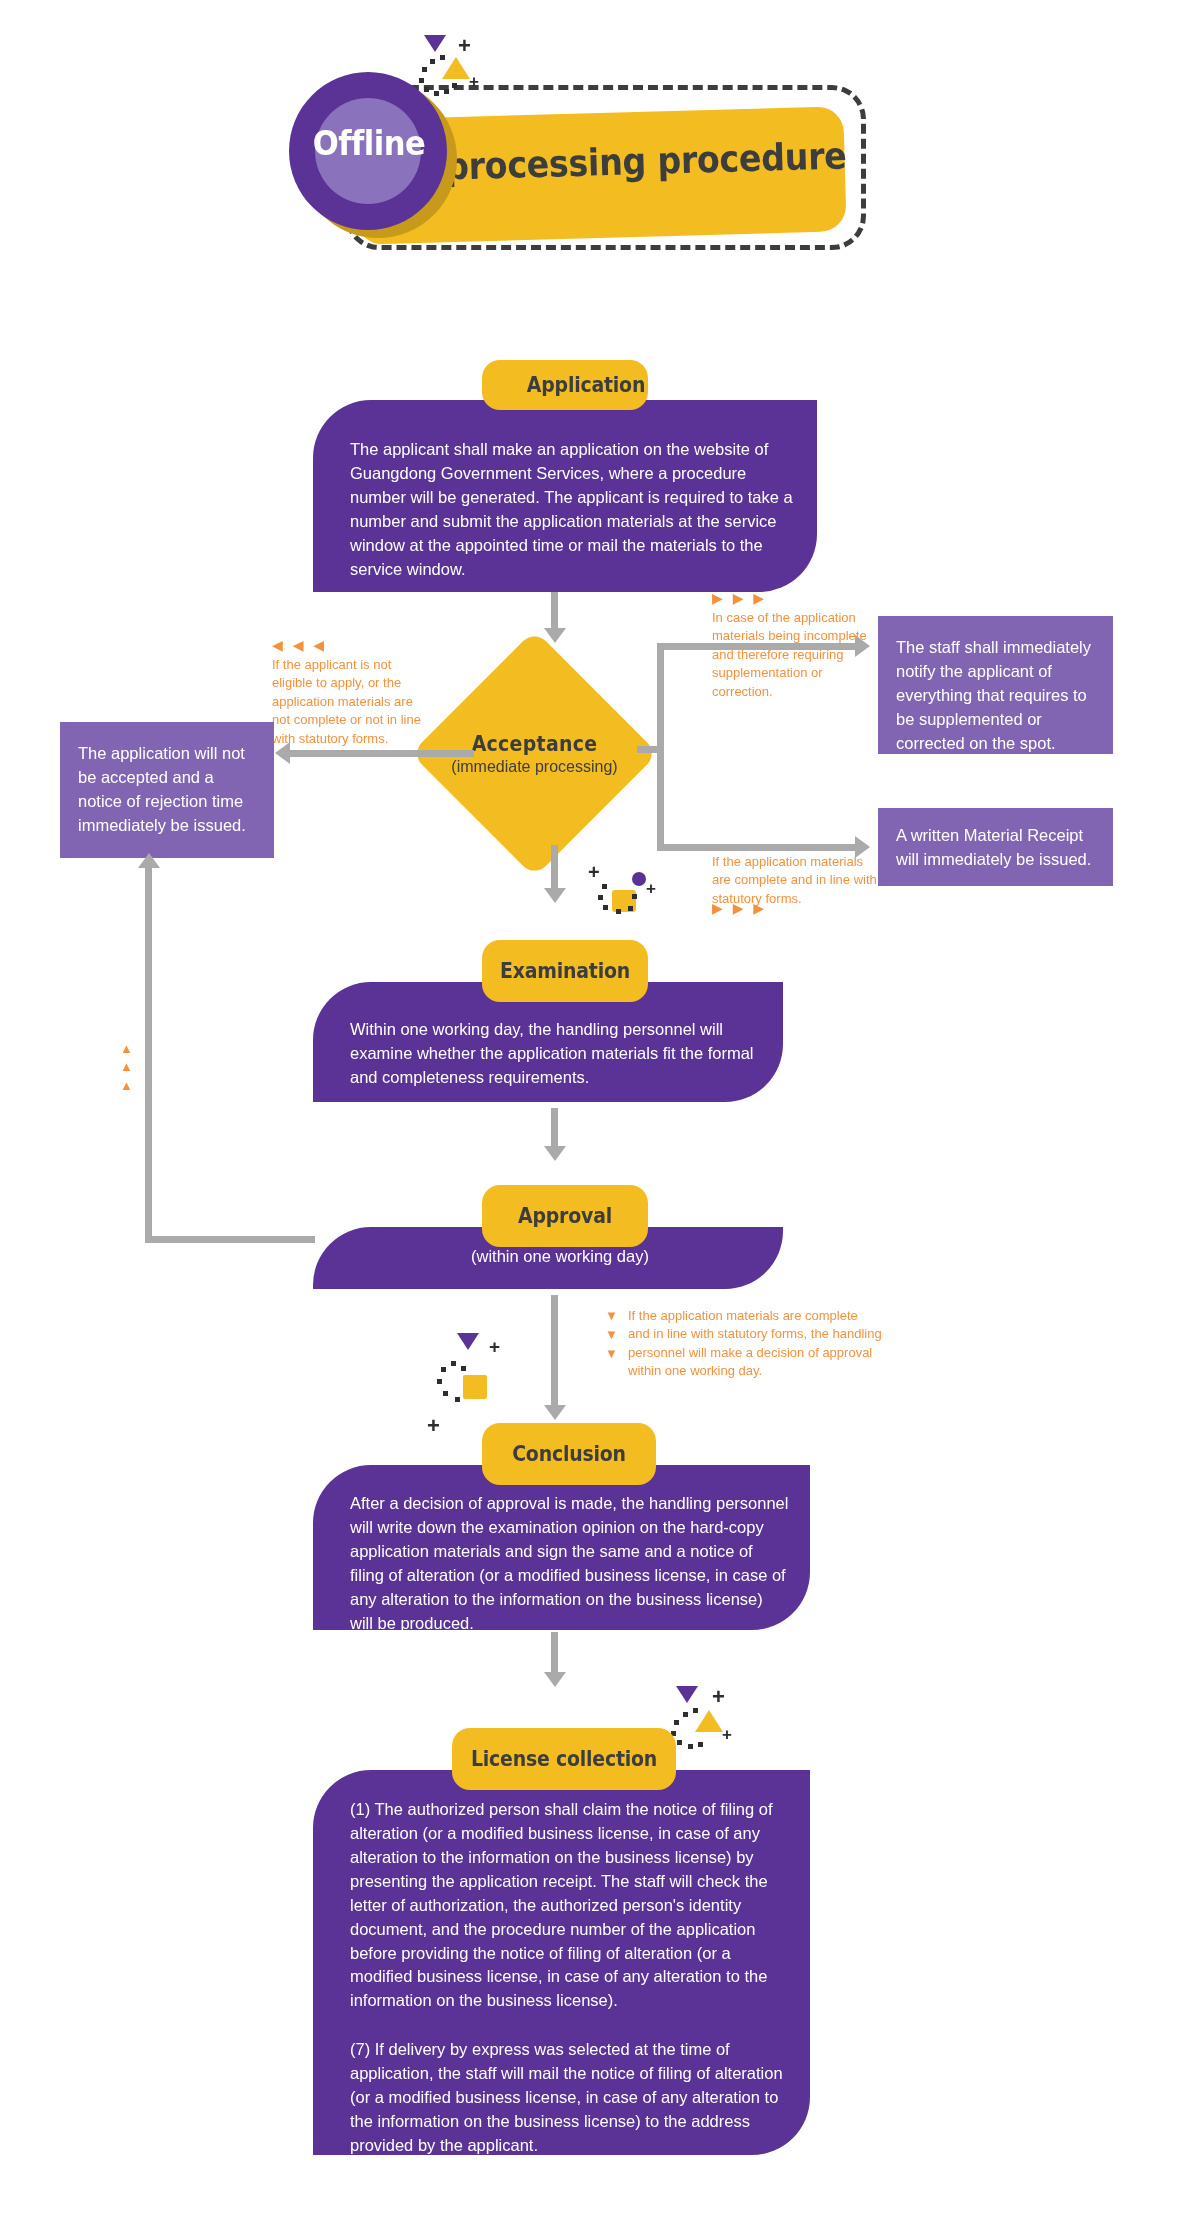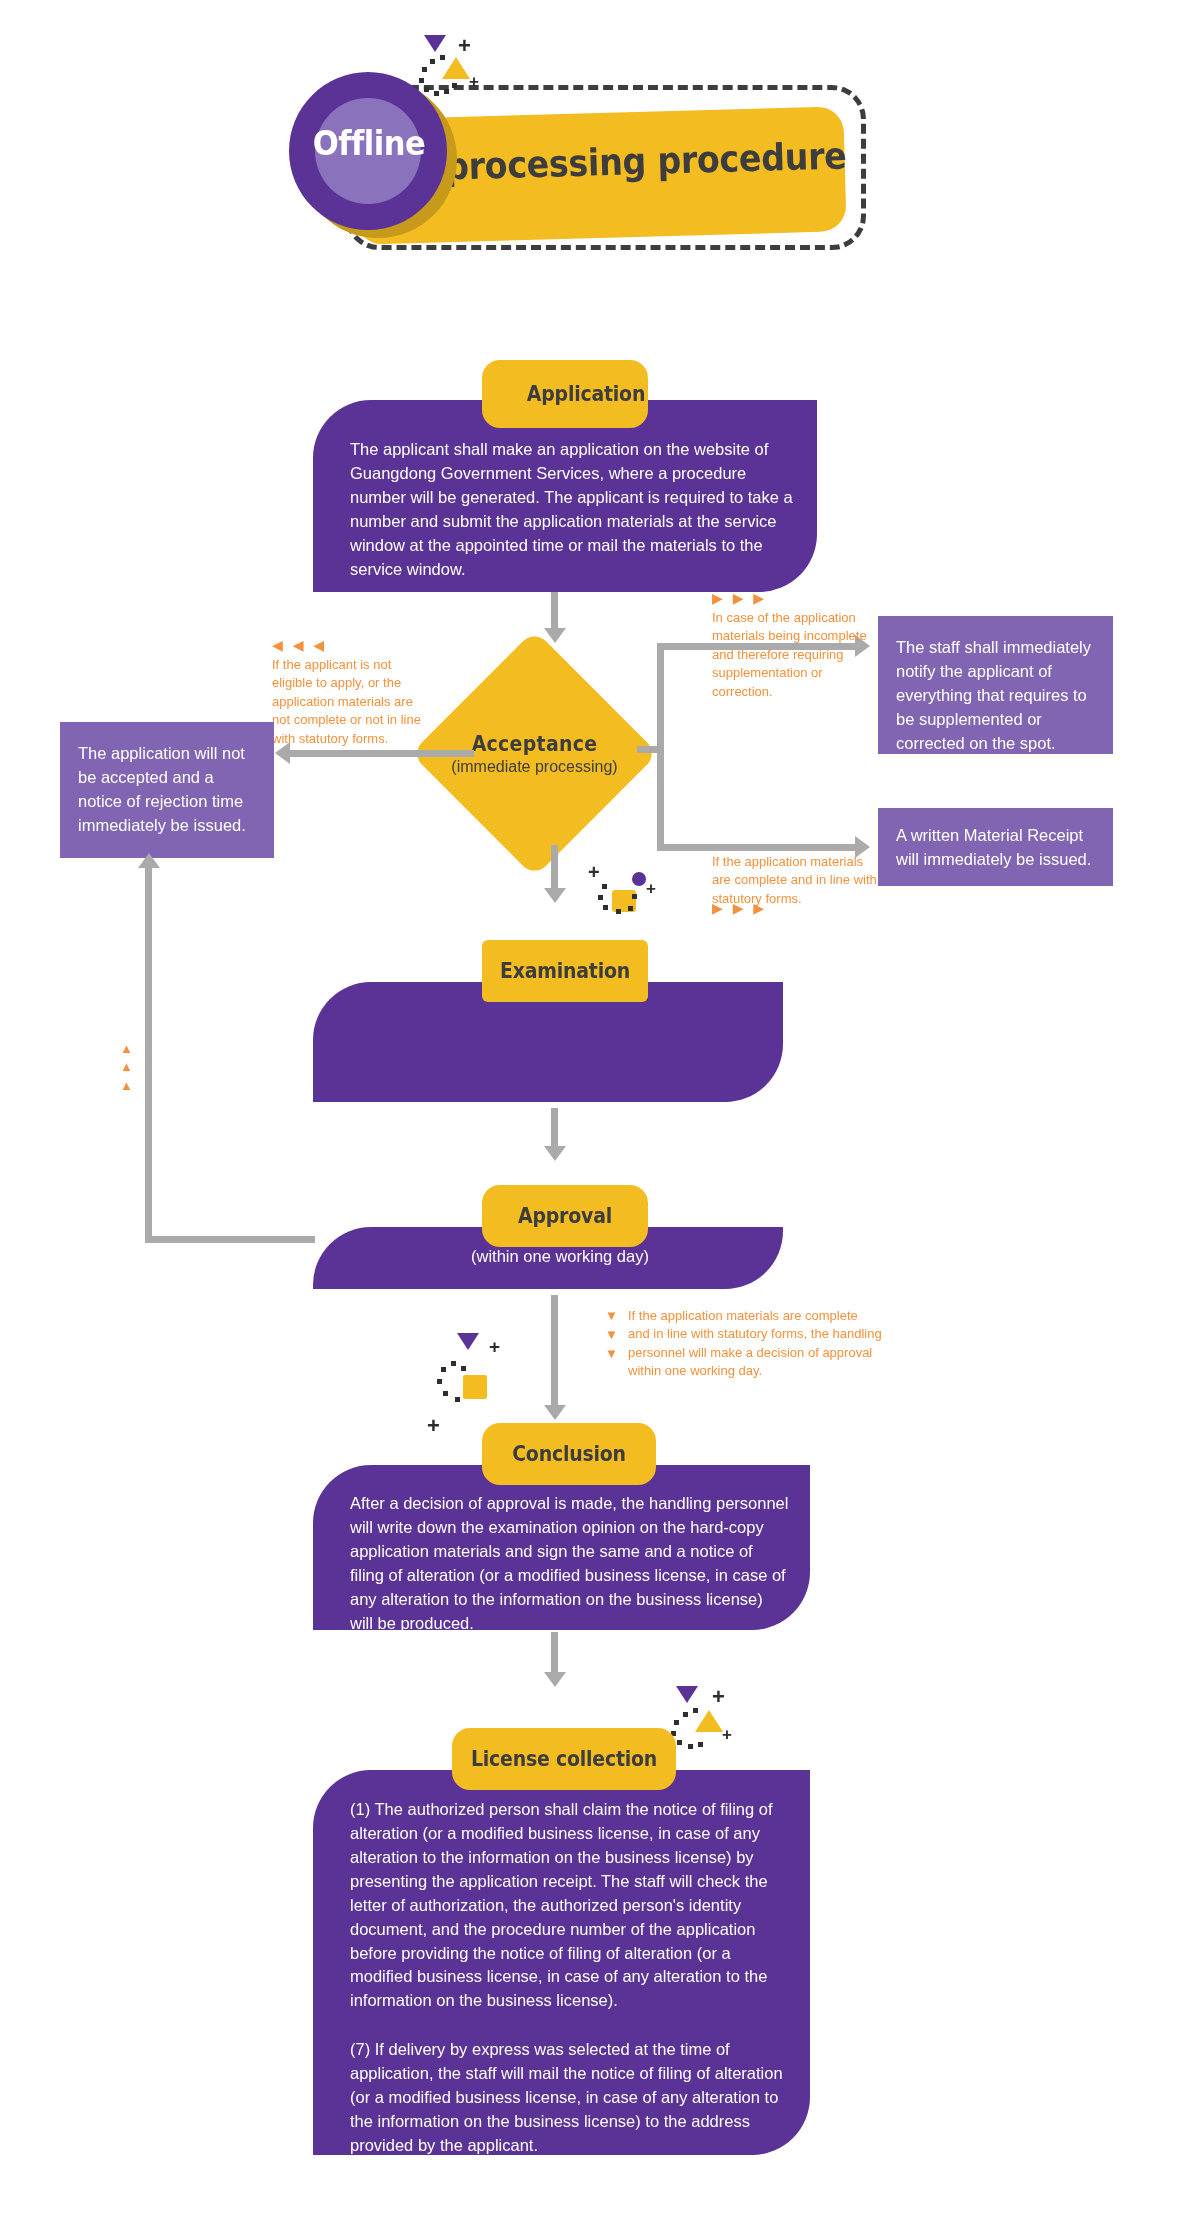--- a/index.html
+++ b/index.html
@@ -236,21 +236,21 @@
     <div class="dot" style="left:1px; top:43px;"></div>
     <div class="dot" style="left:6px; top:52px;"></div>
     <div class="dot" style="left:16px; top:56px;"></div>
     <div class="dot" style="left:26px; top:54px;"></div>
     <div class="dot" style="left:12px; top:24px;"></div>
     <div class="dot" style="left:22px; top:20px;"></div>
     <div class="dot" style="left:34px; top:48px;"></div>
   </div>
 
   <div class="card rounded-tl rounded-br" style="left:313px; top:400px; width:504px; height:192px;"></div>
-  <div class="pill" style="left:482px; top:360px; width:166px; height:68px;padding-left:42px;">
+  <div class="pill" style="left:482px; top:360px; width:166px; height:50px;padding-left:42px;">
     <span>Application</span>
   </div>
   <div class="card-text" style="left:350px; top:438px; width:447px;">The applicant shall make an application on the website of Guangdong Government Services, where a procedure number will be generated. The applicant is required to take a number and submit the application materials at the service window at the appointed time or mail the materials to the service window.</div>
 
   <div class="vline" style="left:551px; top:592px; height:38px;"></div>
   <div class="arrow-down" style="left:544px; top:628px;"></div>
 
   <div class="diamond-wrap" style="left:447px; top:666px; width:175px; height:175px;">
     <div class="diamond"></div>
     <div class="diamond-label">
@@ -294,23 +294,24 @@
     <div class="sq-y" style="left:24px; top:28px; width:24px; height:22px; border-radius:3px;"></div>
     <div class="dot" style="left:14px; top:22px;"></div>
     <div class="dot" style="left:10px; top:33px;"></div>
     <div class="dot" style="left:15px; top:43px;"></div>
     <div class="dot" style="left:28px; top:47px;"></div>
     <div class="dot" style="left:40px; top:44px;"></div>
     <div class="dot" style="left:44px; top:32px;"></div>
   </div>
 
   <div class="card rounded-tl rounded-br" style="left:313px; top:982px; width:470px; height:120px;"></div>
-  <div class="pill" style="left:482px; top:940px; width:166px; height:62px;border-radius:6px;">
+  <div class="pill" style="left:482px; top:940px; width:166px; height:62px;">
     <span>Examination</span>
   </div>
+  <div class="card-text" style="left:350px; top:1018px; width:420px;">Within one working day, the handling personnel will examine whether the application materials fit the formal and completeness requirements.</div>
 
   <div class="vline" style="left:145px; top:868px; height:375px;"></div>
   <div class="hline" style="left:145px; top:1236px; width:170px;"></div>
   <div class="arrow-up" style="left:138px; top:853px;"></div>
   <div class="anno-marks-v" style="left:120px; top:1040px;">
     <div>▲</div>
     <div>▲</div>
     <div>▲</div>
   </div>
 

